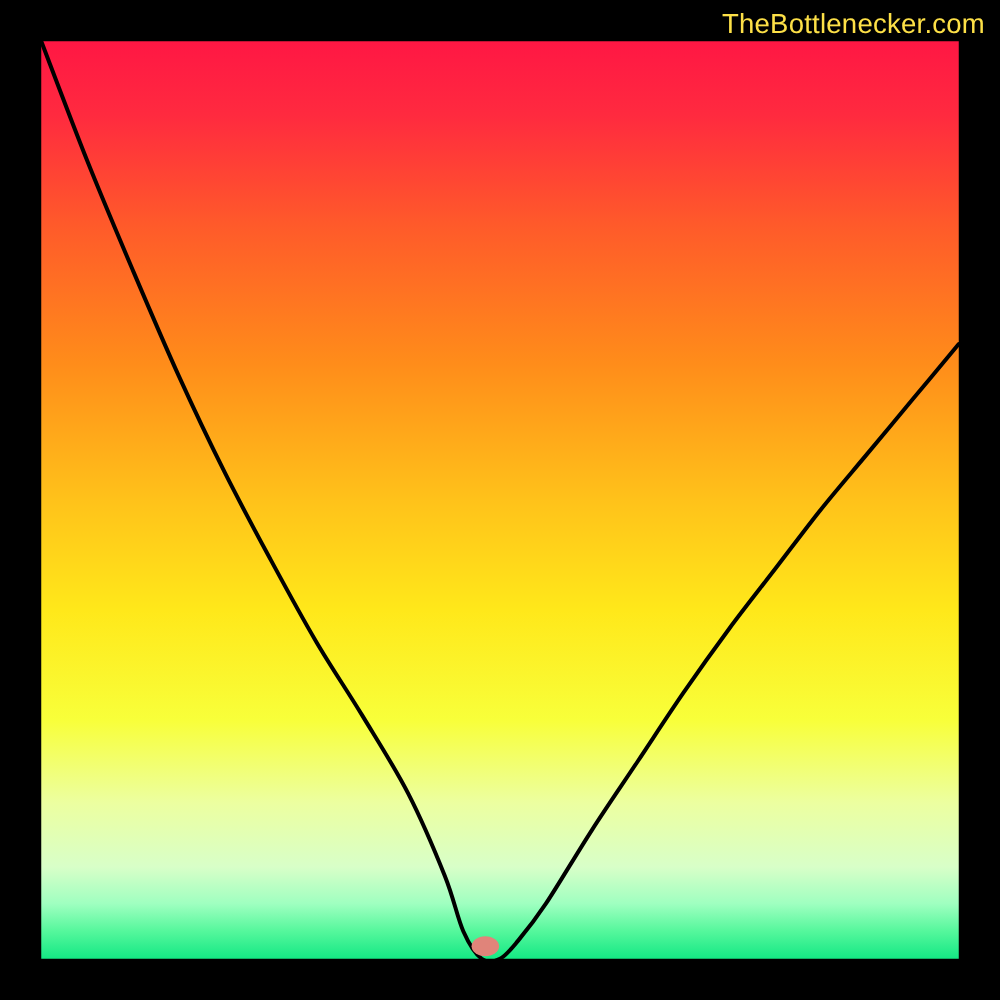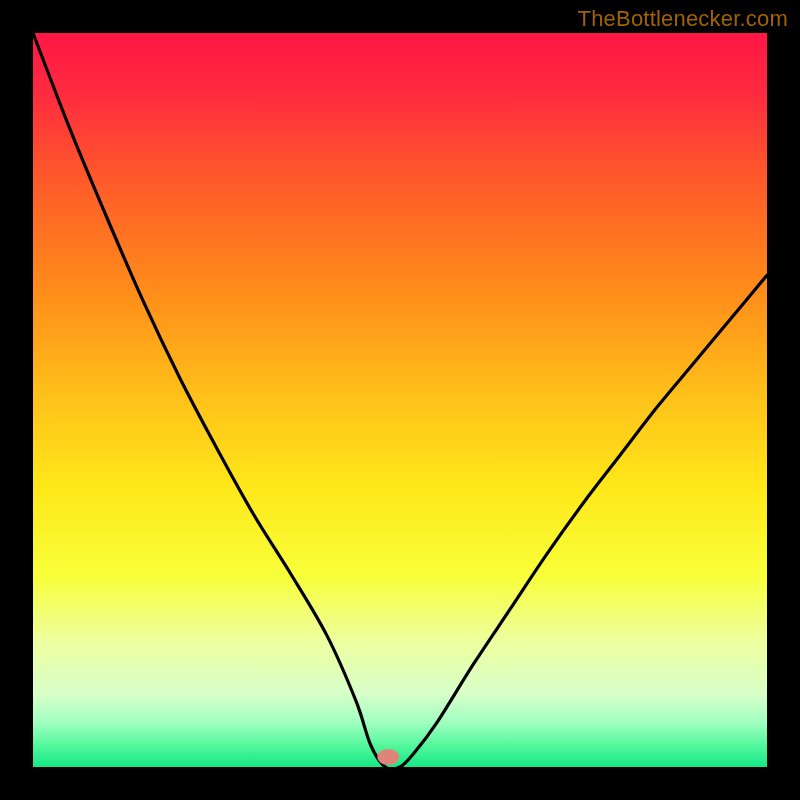--- a/index.html
+++ b/index.html
@@ -17,21 +17,21 @@
     width: 800px;
     height: 800px;
     background: #000;
   }
   .attribution {
     position: absolute;
     top: 6px;
     right: 12px;
     font-family: Arial, Helvetica, sans-serif;
     font-size: 22px;
-    color: #a16207;
+    color: #fde047;
     letter-spacing: 0.2px;
   }
   svg {
     position: absolute;
     left: 0;
     top: 0;
   }
 </style>
 </head>
 <body>

